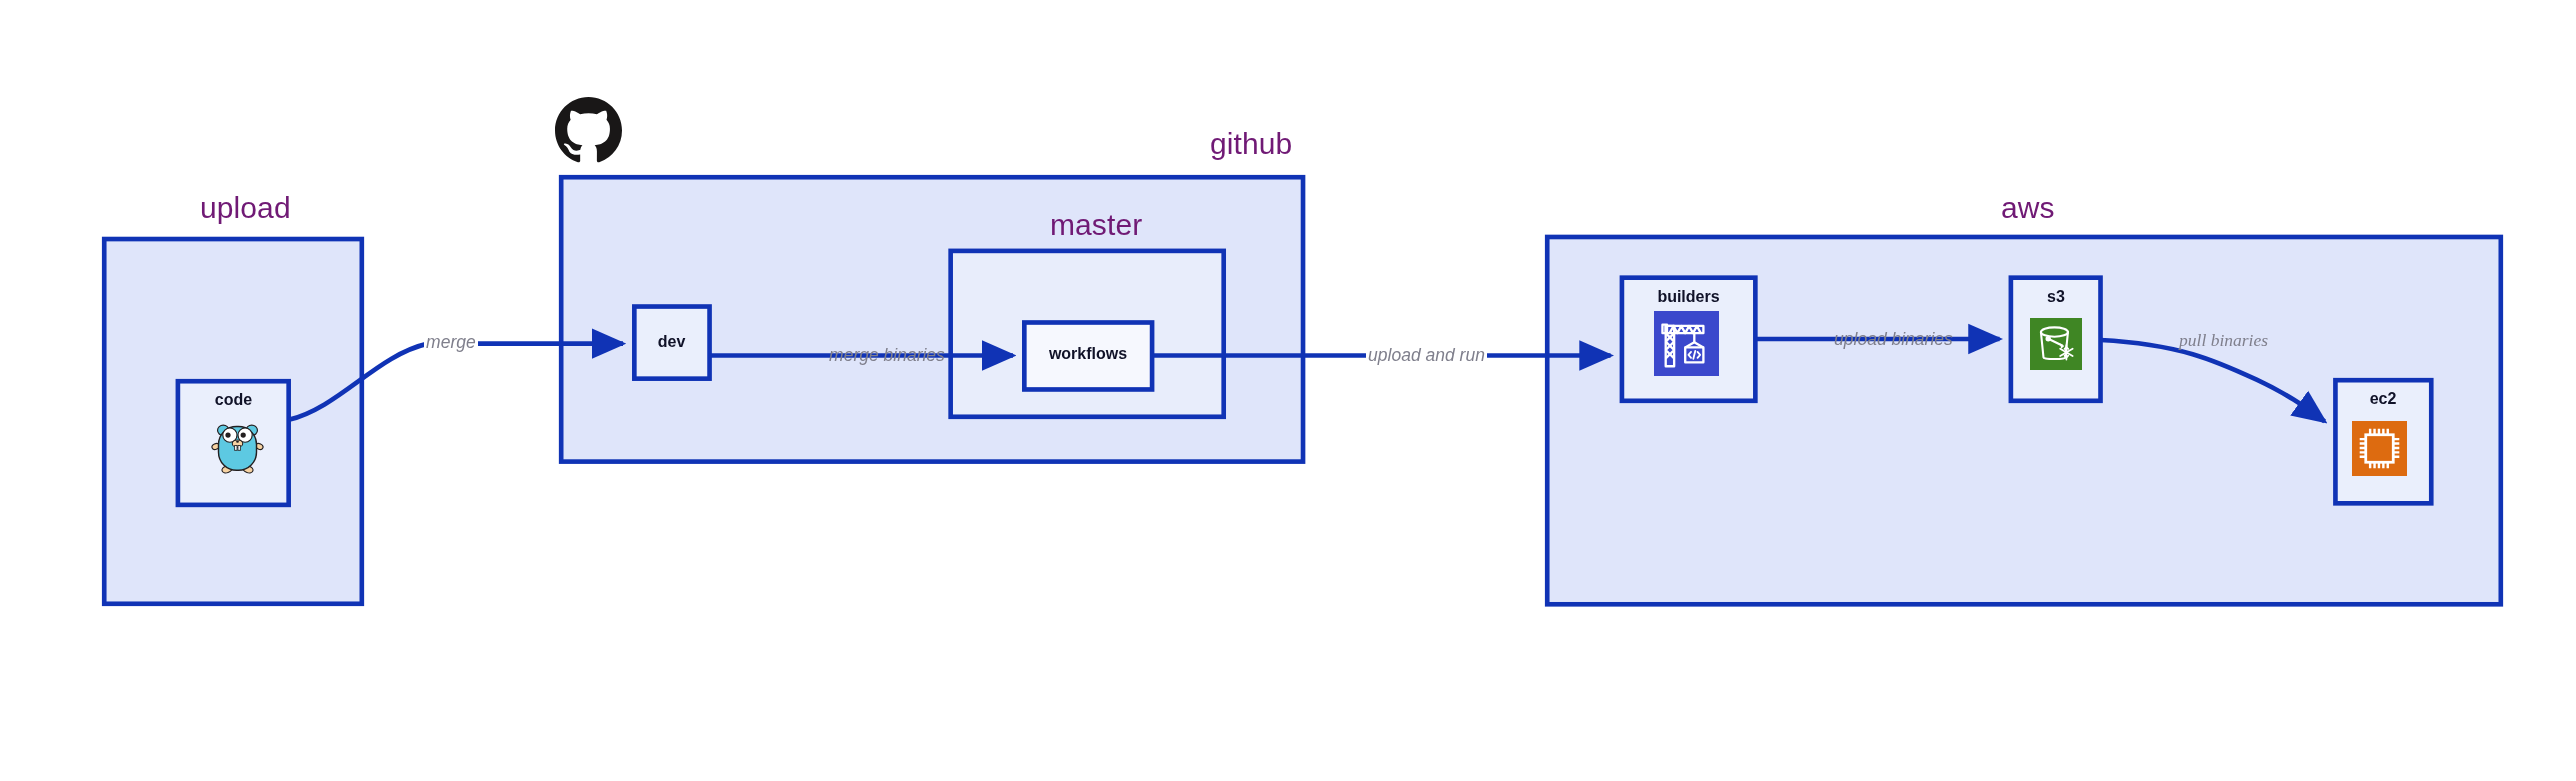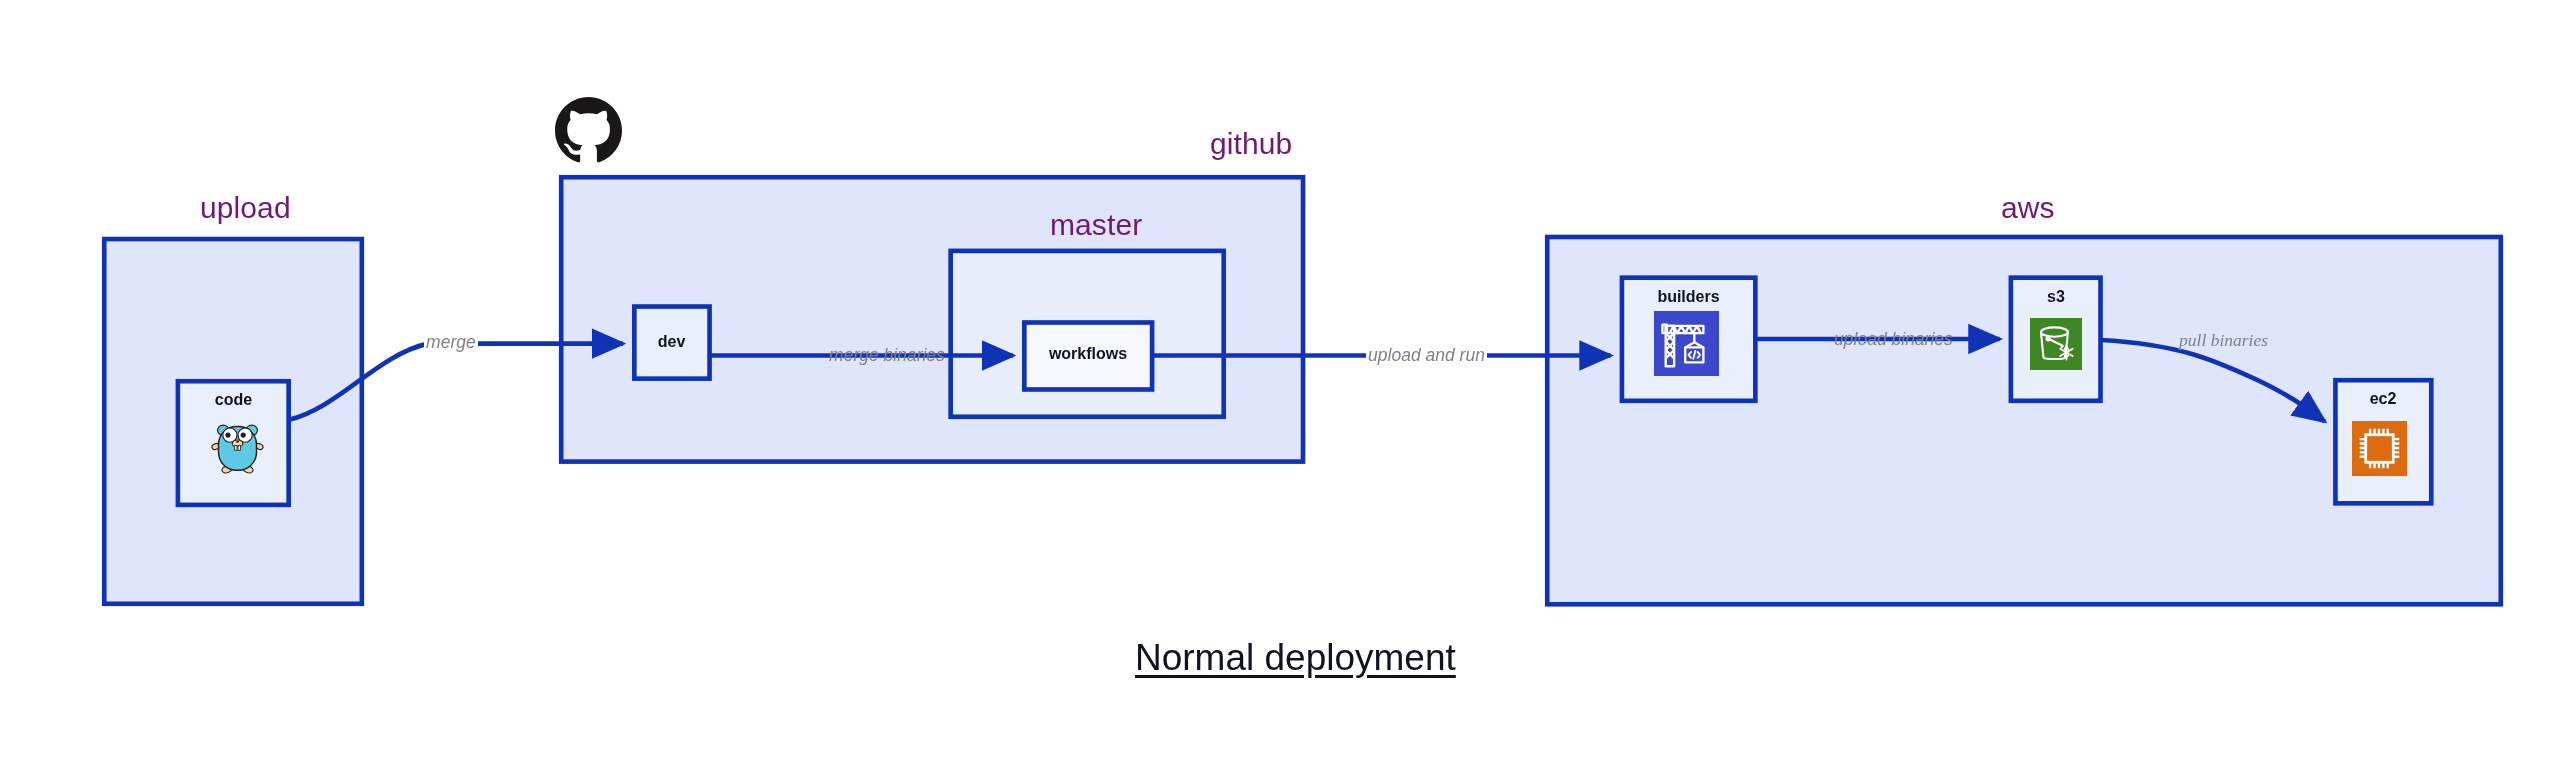--- a/index.html
+++ b/index.html
@@ -195,16 +195,15 @@
   <div class="edge-label" style="left:424px;top:334px;">merge</div>
 
   <div class="edge-label onblue" style="left:827px;top:347px;">merge binaries</div>
 
   <div class="edge-label" style="left:1342px;top:347px;margin-left:24px;">upload and run</div>
 
   <div class="edge-label onblue" style="left:1832px;top:331px;">upload binaries</div>
 
   <div class="edge-label onblue" style="left:2177px;top:332px;font-family:Liberation Serif, serif;">pull binaries</div>
 
-  <div class="diagram-title" style="left:1135px;top:639px;">Normal deployment</div>
 
 </div>
 
 
 </body></html>

